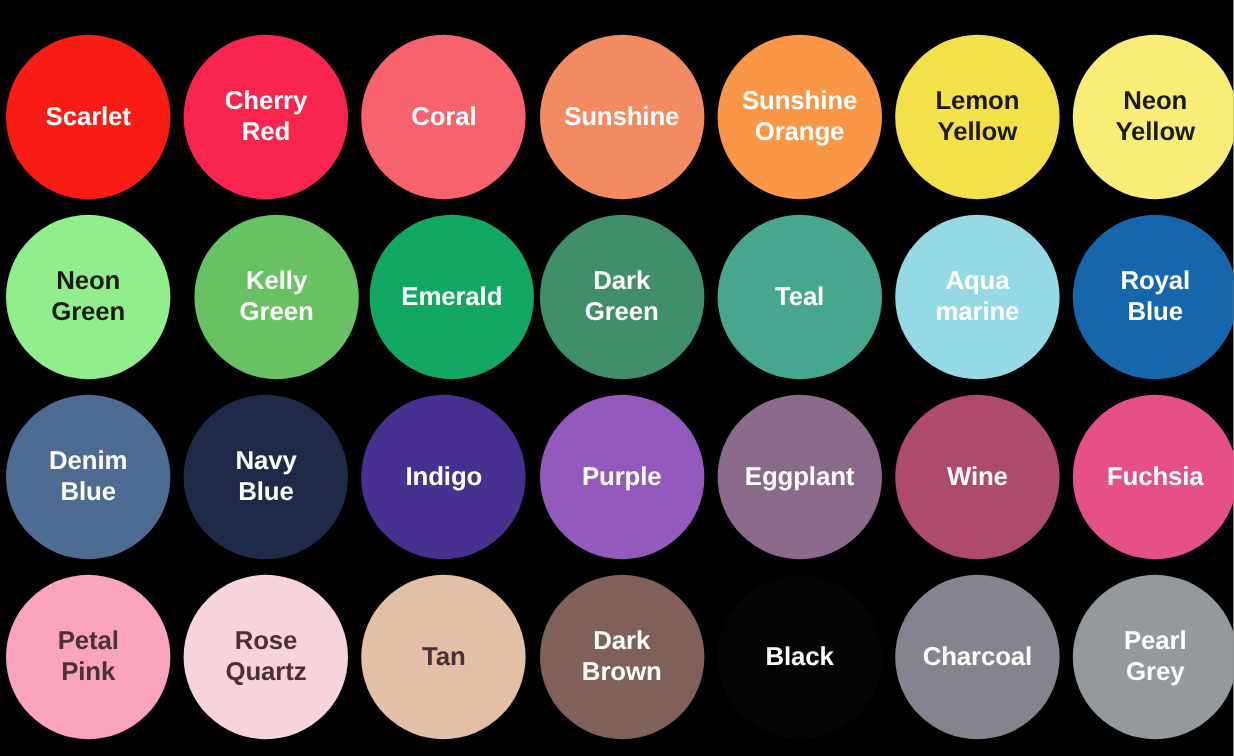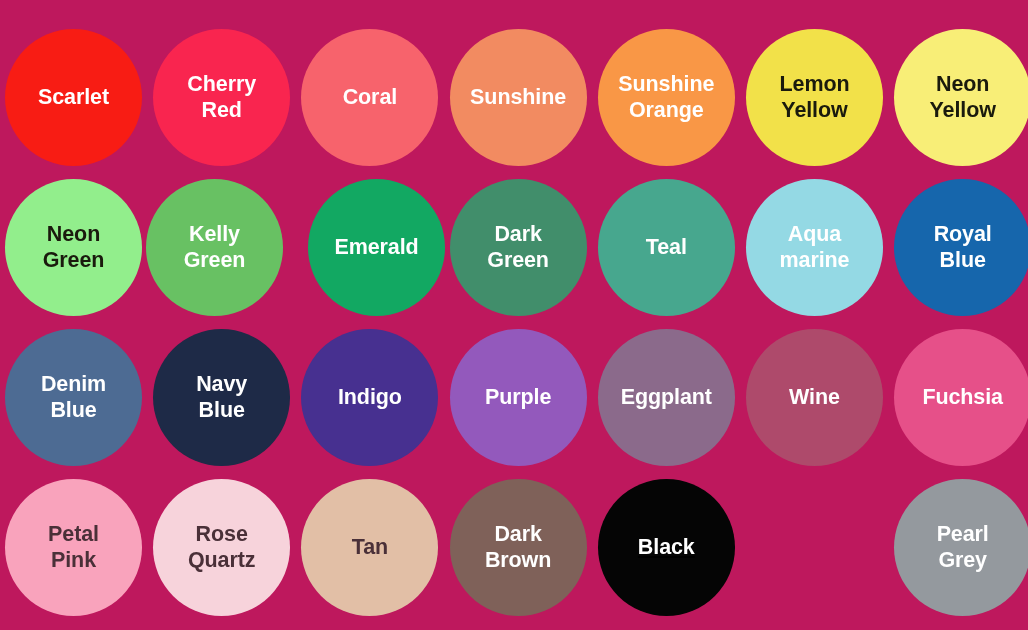--- a/index.html
+++ b/index.html
@@ -12,21 +12,21 @@
     width: 1028px;
     height: 630px;
     overflow: hidden;
     font-family: "Liberation Sans", sans-serif;
     -webkit-font-smoothing: antialiased;
   }
   #swatch-grid {
     position: relative;
     width: 1028px;
     height: 630px;
-    background: #be185d;
+    background: #000000;
   }
   .swatch {
     position: absolute;
     width: 137px;
     height: 137px;
     border-radius: 50%;
     display: flex;
     align-items: center;
     justify-content: center;
     text-align: center;
@@ -72,21 +72,21 @@
 Yellow</span>
     </div>
     <div class="swatch" style="left: 894.2px; top: 29px; background: rgb(248, 238, 119);">
       <span class="swatch-label txt-dark">Neon
 Yellow</span>
     </div>
     <div class="swatch" style="left: 5px; top: 179px; background: rgb(146, 238, 140);">
       <span class="swatch-label txt-dark">Neon
 Green</span>
     </div>
-    <div class="swatch" style="left: 146px; top: 179px; background: rgb(104, 193, 99); text-align: center;">
+    <div class="swatch" style="left: 162px; top: 179px; background: rgb(104, 193, 99); text-align: center;">
       <span class="swatch-label txt-light">Kelly
 Green</span>
     </div>
     <div class="swatch" style="left: 308px; top: 179px; background: rgb(18, 168, 98);">
       <span class="swatch-label txt-light">Emerald</span>
     </div>
     <div class="swatch" style="left: 449.6px; top: 179px; background: rgb(65, 142, 107);">
       <span class="swatch-label txt-light">Dark
 Green</span>
     </div>
@@ -135,17 +135,20 @@
     <div class="swatch" style="left: 301.4px; top: 479px; background: rgb(226, 191, 166);">
       <span class="swatch-label txt-brown">Tan</span>
     </div>
     <div class="swatch" style="left: 449.6px; top: 479px; background: rgb(127, 97, 89);">
       <span class="swatch-label txt-light">Dark
 Brown</span>
     </div>
     <div class="swatch" style="left: 597.8px; top: 479px; background: rgb(5, 5, 5); text-decoration: underline;">
       <span class="swatch-label txt-light">Black</span>
     </div>
+    <div class="swatch" style="left: 746px; top: 479px; background: rgb(132, 132, 142);">
+      <span class="swatch-label txt-light">Charcoal</span>
+    </div>
     <div class="swatch" style="left: 894.2px; top: 479px; background: rgb(148, 153, 158);">
       <span class="swatch-label txt-light">Pearl
 Grey</span>
     </div>
   </div>
 
 </body></html>

